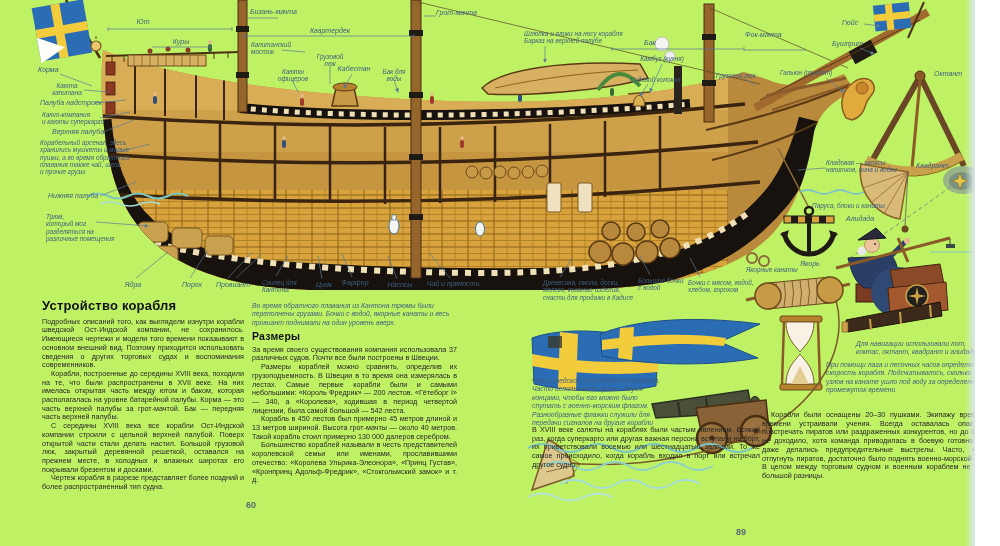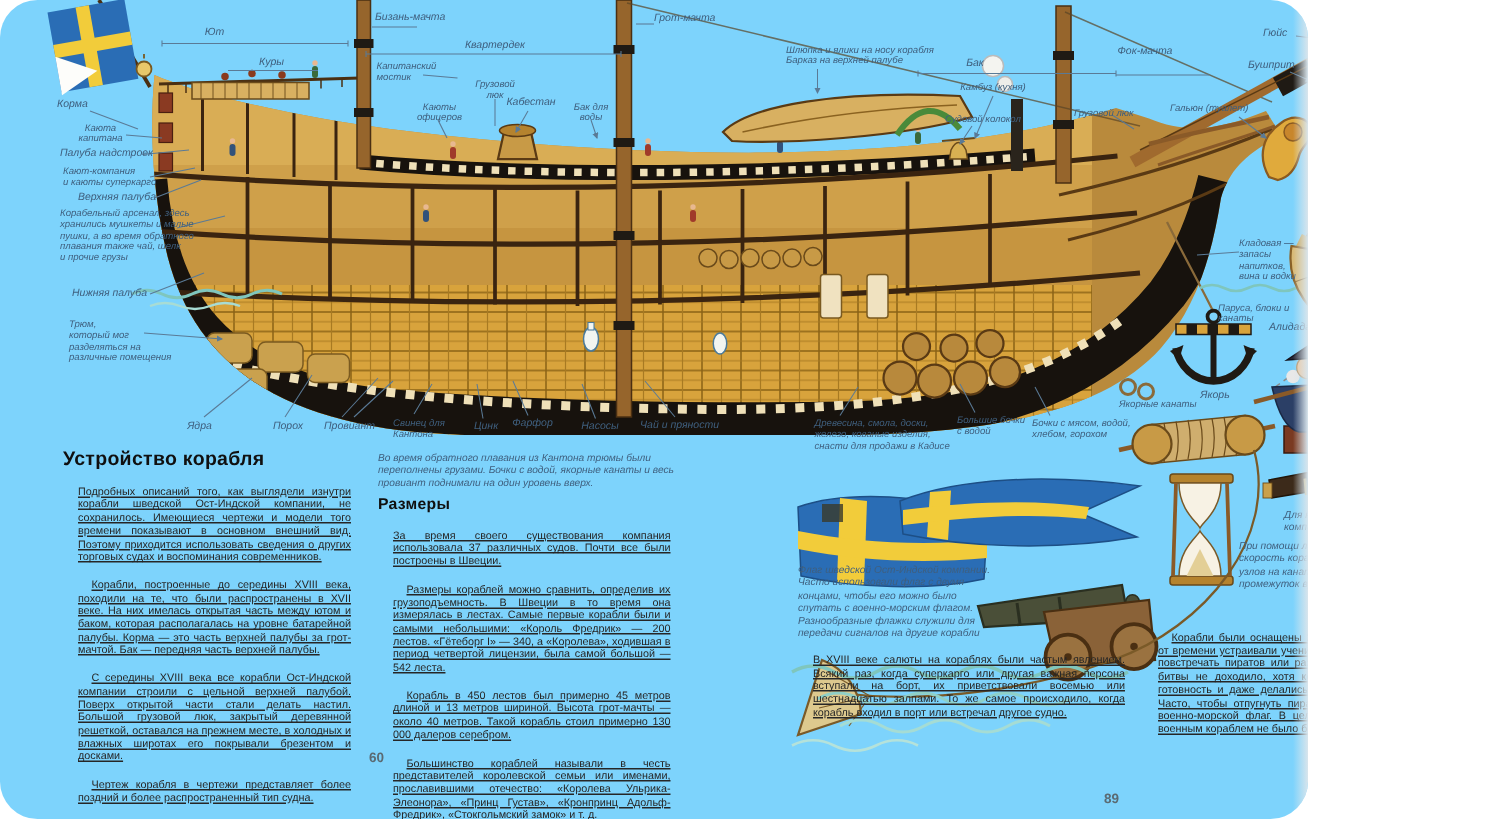--- a/index.html
+++ b/index.html
@@ -1,29 +1,29 @@
 <!DOCTYPE html>
 <html><head>
 <meta charset="utf-8">
 <style>
   html,body{margin:0;padding:0;}
-  .page{position:relative;width:872px;height:546px;background:#7dd3fc;overflow:hidden;
-        font-family:"Liberation Sans","DejaVu Sans",sans-serif;border-radius:25px;}
+  .page{position:relative;width:975px;height:546px;background:#bef264;overflow:hidden;
+        font-family:"Liberation Sans","DejaVu Sans",sans-serif;}
   .art{position:absolute;left:0;top:0;z-index:1;}
   .edge-right{position:absolute;right:0;top:0;width:10px;height:546px;z-index:4;
         background:linear-gradient(to left,#d9e5ec,rgba(217,229,236,0));}
   .lbl{position:absolute;z-index:3;font-style:italic;color:#3f5f7e;font-size:7px;
         line-height:1.14;white-space:pre-line;}
   .lbl.c{transform:translateX(-50%);text-align:center;}
   .lbl.sm{font-size:6.4px;}
   .cap{position:absolute;z-index:3;font-style:italic;color:#3f5f7e;font-size:6.8px;line-height:1.25;}
   .col{position:absolute;z-index:3;color:#262626;font-size:7.2px;line-height:1.21;text-align:justify;}
   .sec-title{font-weight:bold;color:#101010;font-size:13px;margin:0 0 4px 0;letter-spacing:.2px;}
   .sec-title.small{font-size:10.5px;margin:0 0 3px 0;}
-  .para{margin:10px;text-indent:9px;text-decoration:underline;}
+  .para{margin:0;text-indent:9px;}
   .para.first{text-indent:0;}
   .pagenum{position:absolute;z-index:3;font-size:9px;font-weight:bold;color:#5a6a72;}
 </style>
 </head>
 <body>
 
 <div class="page">
 
 <svg class="art" width="1000" height="546" viewBox="0 0 1000 546">
   <defs>
@@ -498,21 +498,21 @@
 <div class="cap" style="left:252px;top:302px;width:206px">Во время обратного плавания из Кантона трюмы были переполнены грузами. Бочки с водой, якорные канаты и весь провиант поднимали на один уровень вверх.</div>
 <div class="cap" style="left:532px;top:377px;width:132px">Флаг шведской Ост-Индской компании. Часто использовали флаг с двумя концами, чтобы его можно было спутать с военно-морским флагом. Разнообразные флажки служили для передачи сигналов на другие корабли</div>
 <div class="cap" style="left:856px;top:340px;width:128px">Для навигации использовали лот, компас, октант, квадрант и алидаду</div>
 <div class="cap" style="left:826px;top:361px;width:164px">При помощи лага и песочных часов определяли скорость корабля. Подсчитывалось, сколько узлов на канате ушло под воду за определенный промежуток времени</div>
 
 <div class="col" style="left:42px;top:298px;width:202px">
   <h2 class="sec-title">Устройство корабля</h2>
   <p class="para first">Подробных описаний того, как выглядели изнутри корабли шведской Ост-Индской компании, не сохранилось. Имеющиеся чертежи и модели того времени показывают в основном внешний вид. Поэтому приходится использовать сведения о других торговых судах и воспоминания современников.</p>
   <p class="para">Корабли, построенные до середины XVIII века, походили на те, что были распространены в XVII веке. На них имелась открытая часть между ютом и баком, которая располагалась на уровне батарейной палубы. Корма — это часть верхней палубы за грот-мачтой. Бак — передняя часть верхней палубы.</p>
   <p class="para">С середины XVIII века все корабли Ост-Индской компании строили с цельной верхней палубой. Поверх открытой части стали делать настил. Большой грузовой люк, закрытый деревянной решеткой, оставался на прежнем месте, в холодных и влажных широтах его покрывали брезентом и досками.</p>
-  <p class="para">Чертеж корабля в чертежи представляет более поздний и более распространенный тип судна.</p>
+  <p class="para">Чертеж корабля в разрезе представляет более поздний и более распространенный тип судна.</p>
 </div>
 
 <div class="col" style="left:252px;top:330px;width:205px">
   <h2 class="sec-title small">Размеры</h2>
   <p class="para first">За время своего существования компания использовала 37 различных судов. Почти все были построены в Швеции.</p>
   <p class="para">Размеры кораблей можно сравнить, определив их грузоподъемность. В Швеции в то время она измерялась в лестах. Самые первые корабли были и самыми небольшими: «Король Фредрик» — 200 лестов. «Гётеборг I» — 340, а «Королева», ходившая в период четвертой лицензии, была самой большой — 542 леста.</p>
   <p class="para">Корабль в 450 лестов был примерно 45 метров длиной и 13 метров шириной. Высота грот-мачты — около 40 метров. Такой корабль стоил примерно 130 000 далеров серебром.</p>
   <p class="para">Большинство кораблей называли в честь представителей королевской семьи или именами, прославившими отечество: «Королева Ульрика-Элеонора», «Принц Густав», «Кронпринц Адольф-Фредрик», «Стокгольмский замок» и т. д.</p>
 </div>
 

